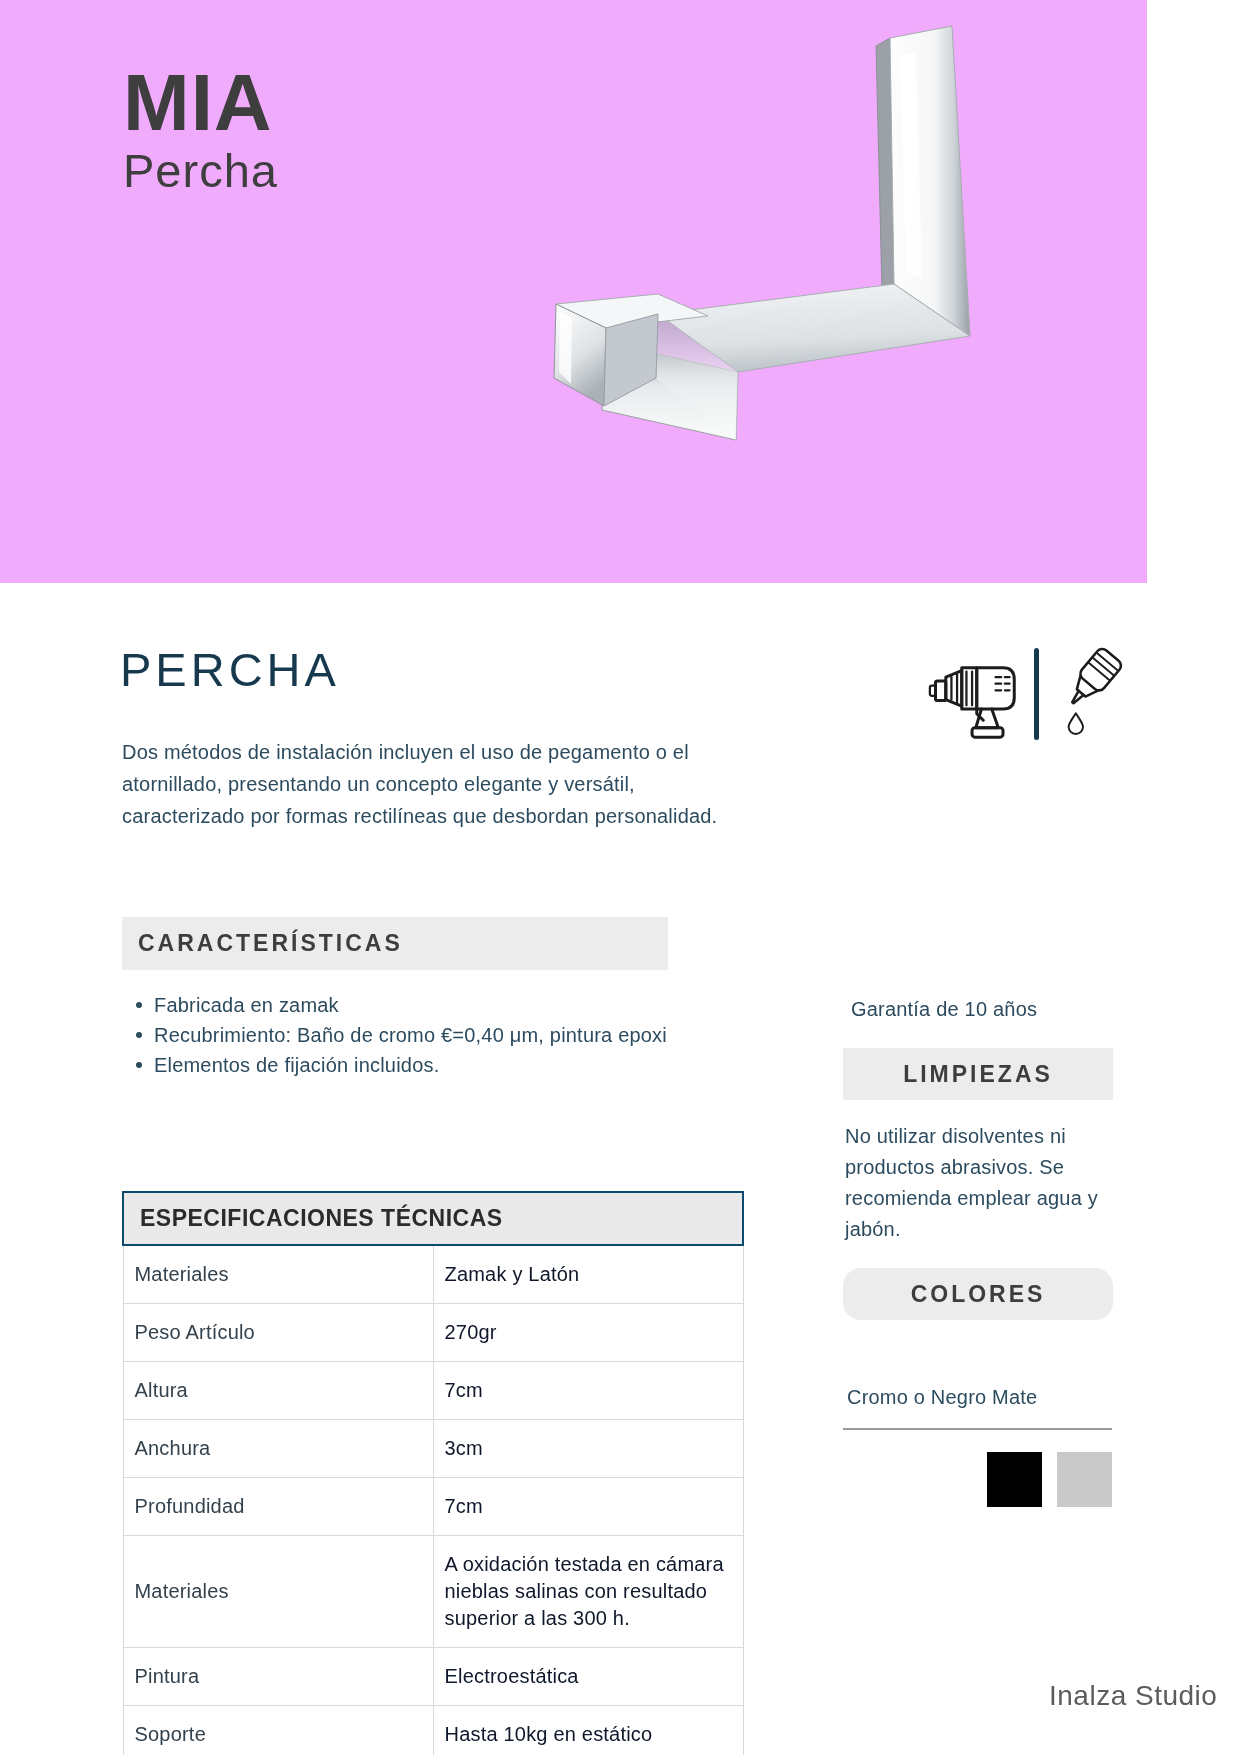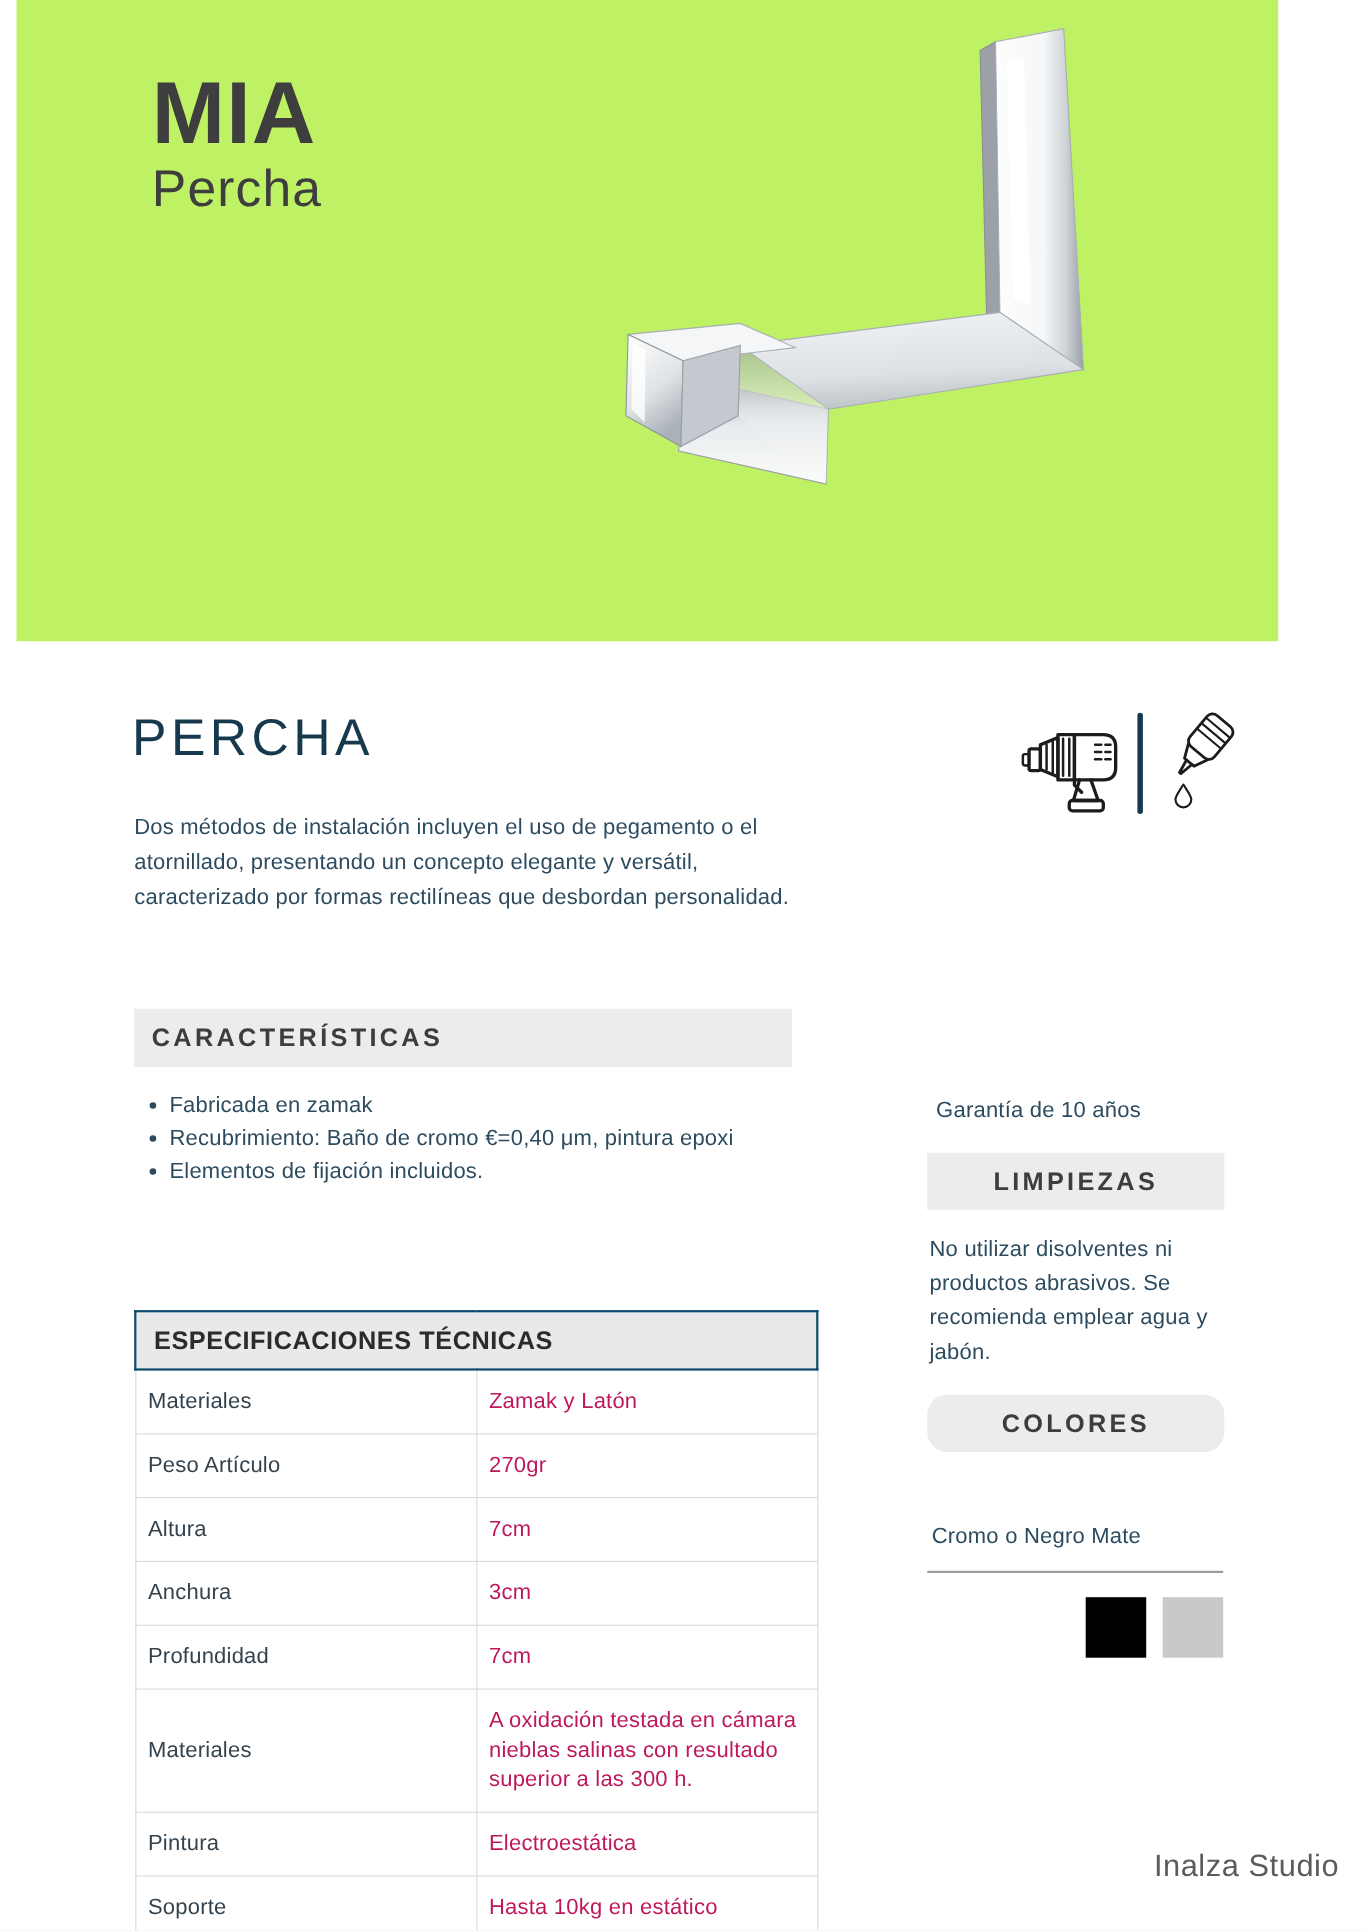--- a/index.html
+++ b/index.html
@@ -3,21 +3,21 @@
 <meta charset="utf-8">
 <style>
   html,body { margin:0; padding:0; background:#f2f2f2; }
   #page {
     position:relative; width:1241px; height:1755px; margin:0 auto;
     background:#ffffff; font-family:"Liberation Sans", sans-serif;
     overflow:hidden;
   }
 
   
-  .band { position:absolute; left:15px; top:0; width:1147px; height:583px; background:#bef264; }
+  .band { position:absolute; left:0; top:0; width:1147px; height:583px; background:#f0abfc; }
   .brand { position:absolute; left:123px; top:64px; }
   .brand-name { font-size:80px; line-height:78px; font-weight:800; color:#3e3e3e; letter-spacing:1px; }
   .brand-sub  { font-size:47px; line-height:50px; font-weight:300; color:#3e3e3e; margin-top:4px; letter-spacing:1px; }
   .product-img { position:absolute; left:538px; top:16px; width:442px; height:436px; }
 
   
   .page-title {
     position:absolute; left:120px; top:642px;
     font-size:47px; font-weight:400; letter-spacing:4px; color:#16394e;
   }
@@ -27,21 +27,21 @@
   }
   .install-icons { position:absolute; left:928px; top:644px; display:flex; align-items:center; }
   .icon-sep { width:5px; height:92px; background:#17394e; border-radius:3px; margin:0 16px; }
 
   
   .header-box {
     background:#ececec; color:#3d3d3d; font-weight:700;
     letter-spacing:3px; font-size:23px;
     display:flex; align-items:center; position:absolute;
   }
-  .hb-caract { left:122px; top:917px; width:598px; height:53px; padding-left:16px; box-sizing:border-box; }
+  .hb-caract { left:122px; top:917px; width:546px; height:53px; padding-left:16px; box-sizing:border-box; }
   .hb-right  { left:843px; width:270px; height:52px; justify-content:center; }
   .hb-garantia  { top:917px; }
   .hb-limpiezas { top:1048px; }
   .hb-colores   { top:1268px;border-radius:18px; }
 
   
   .bullets { position:absolute; left:132px; top:990px; margin:0; padding:0; list-style:none; width:600px; }
   .bullets li {
     position:relative; padding-left:22px; font-size:20px; line-height:30px;
     color:#2c4b5f; letter-spacing:0.2px;
@@ -65,21 +65,21 @@
   .spec-table {
     position:absolute; left:122px; top:1191px; width:622px;
     border-collapse:collapse; table-layout:fixed;
   }
   .spec-table th {
     background:#e9e9e9; height:51px; text-align:left; padding:0 0 0 16px;
     font-size:23px; font-weight:700; letter-spacing:0.5px; color:#2b2b2b;
     border:2px solid #0c4a6e;
   }
   .spec-table td {
-    border:1px solid #d9d9d9; font-size:20px; color:#be185d;
+    border:1px solid #d9d9d9; font-size:20px; color:#0f172a;
     padding:15px 10px 15px 11px; vertical-align:middle; letter-spacing:0.2px;
   }
   .spec-table td.spec-label { width:154px; color:#33424d; }
   .spec-table td.spec-value { line-height:27px; }
 
   
   .footer {
     position:absolute; left:1035px; top:1680px;
     font-size:28px; font-weight:300; color:#5c5c5c; letter-spacing:0.5px;margin-left:14px;
   }

